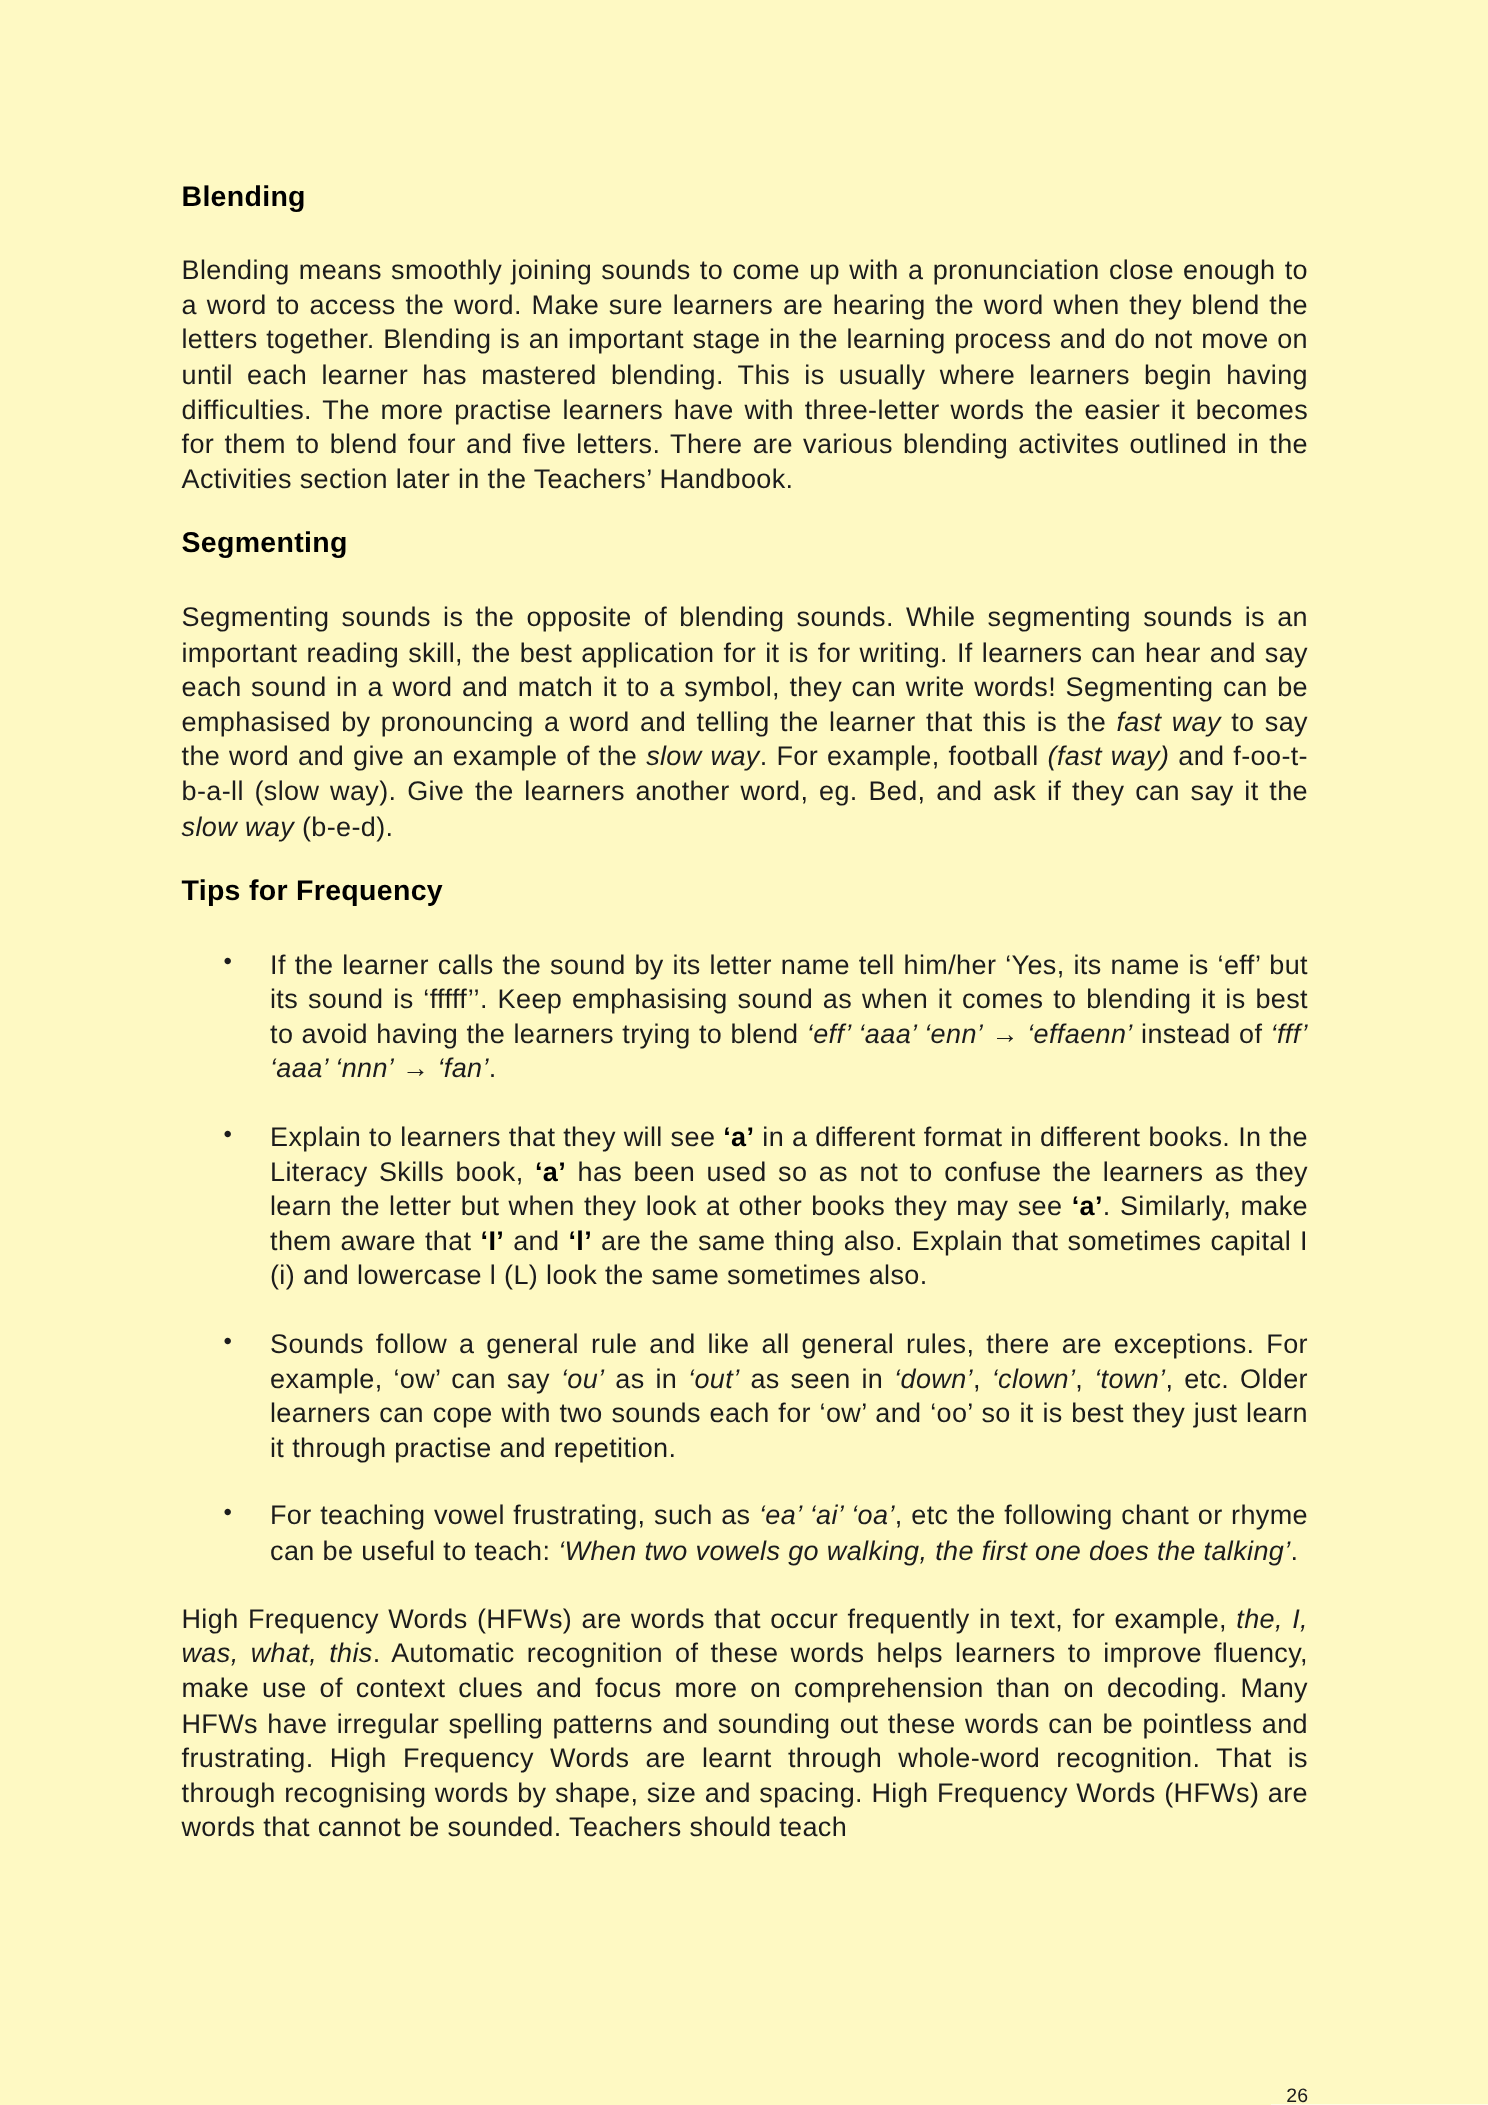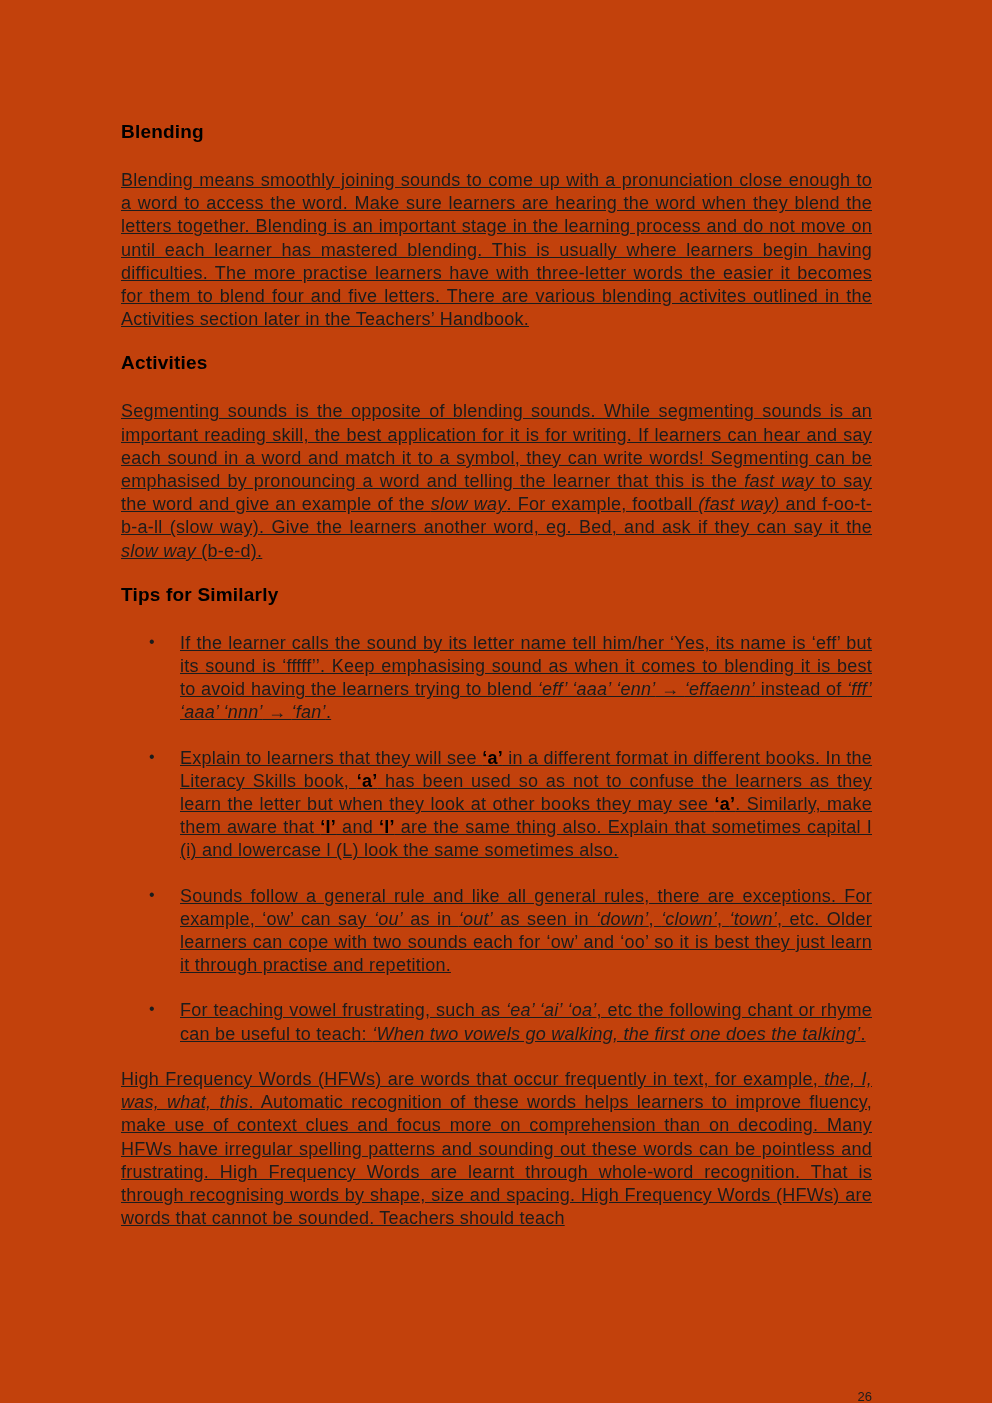--- a/index.html
+++ b/index.html
@@ -4,21 +4,21 @@
 <style>
   html, body {
     margin: 0;
     padding: 0;
     background: #ffffff;
   }
   .page {
     position: relative;
     width: 992px;
     height: 1403px;
-    background: #c2410c;
+    background: #fef9c3;
     overflow: hidden;
     font-family: "Liberation Sans", sans-serif;
     color: #1c1c1c;
   }
   .doc-content {
     position: absolute;
     left: 121px;
     top: 120px;
     width: 751px;
   }
@@ -33,21 +33,20 @@
   .section-heading:first-child {
     margin-top: 0;
   }
   .para, .bullet-text {
     font-size: 18px;
     line-height: 23.2px;
     letter-spacing: 0.25px;
     text-align: justify;
     color: #1c1c1c;
     margin: 22px 0 0 0;
-    text-decoration: underline;
   }
   h2 + .para, h2 + .bullet-item {
     margin-top: 26px;
   }
   .bullet-item {
     position: relative;
     padding-left: 59px;
     margin-top: 22px;
   }
   .bullet-icon {
@@ -71,23 +70,23 @@
     color: #1c1c1c;
   }
 </style>
 </head>
 <body>
 
 <div class="page">
   <div class="doc-content">
       <h2 class="section-heading">Blending</h2>
       <p class="para"><span class="run-n">Blending means smoothly joining sounds to come up with a pronunciation close enough to a word to access the word. Make sure learners are hearing the word when they blend the letters together. Blending is an important stage in the learning process and do not move on until each learner has mastered blending. This is usually where learners begin having difficulties. The more practise learners have with three-letter words the easier it becomes for them to blend four and five letters. There are various blending activites outlined in the Activities section later in the Teachers’ Handbook.</span></p>
-      <h2 class="section-heading">Activities</h2>
+      <h2 class="section-heading">Segmenting</h2>
       <p class="para"><span class="run-n">Segmenting sounds is the opposite of blending sounds. While segmenting sounds is an important reading skill, the best application for it is for writing. If learners can hear and say each sound in a word and match it to a symbol, they can write words! Segmenting can be emphasised by pronouncing a word and telling the learner that this is the </span><span class="run-i">fast way</span><span class="run-n"> to say the word and give an example of the </span><span class="run-i">slow way</span><span class="run-n">. For example, football </span><span class="run-i">(fast way)</span><span class="run-n"> and f-oo-t-b-a-ll (slow way). Give the learners another word, eg. Bed, and ask if they can say it the </span><span class="run-i">slow way</span><span class="run-n"> (b-e-d).</span></p>
-      <h2 class="section-heading">Tips for Similarly</h2>
+      <h2 class="section-heading">Tips for Frequency</h2>
       <div class="bullet-item">
         <span class="bullet-icon">•</span>
         <p class="bullet-text"><span class="run-n">If the learner calls the sound by its letter name tell him/her ‘Yes, its name is ‘eff’ but its sound is ‘fffff’’. Keep emphasising sound as when it comes to blending it is best to avoid having the learners trying to blend </span><span class="run-i">‘eff’ ‘aaa’ ‘enn’</span><span class="run-n"> → </span><span class="run-i">‘effaenn’</span><span class="run-n"> instead of </span><span class="run-i">‘fff’ ‘aaa’ ‘nnn’</span><span class="run-n"> → </span><span class="run-i">‘fan’</span><span class="run-n">.</span></p>
       </div>
       <div class="bullet-item">
         <span class="bullet-icon">•</span>
         <p class="bullet-text"><span class="run-n">Explain to learners that they will see </span><span class="run-b">‘a’</span><span class="run-n"> in a different format in different books. In the Literacy Skills book, </span><span class="run-b">‘a’</span><span class="run-n"> has been used so as not to confuse the learners as they learn the letter but when they look at other books they may see </span><span class="run-b">‘a’</span><span class="run-n">. Similarly, make them aware that </span><span class="run-b">‘I’</span><span class="run-n"> and </span><span class="run-b">‘l’</span><span class="run-n"> are the same thing also. Explain that sometimes capital I (i) and lowercase l (L) look the same sometimes also.</span></p>
       </div>
       <div class="bullet-item">
         <span class="bullet-icon">•</span>

